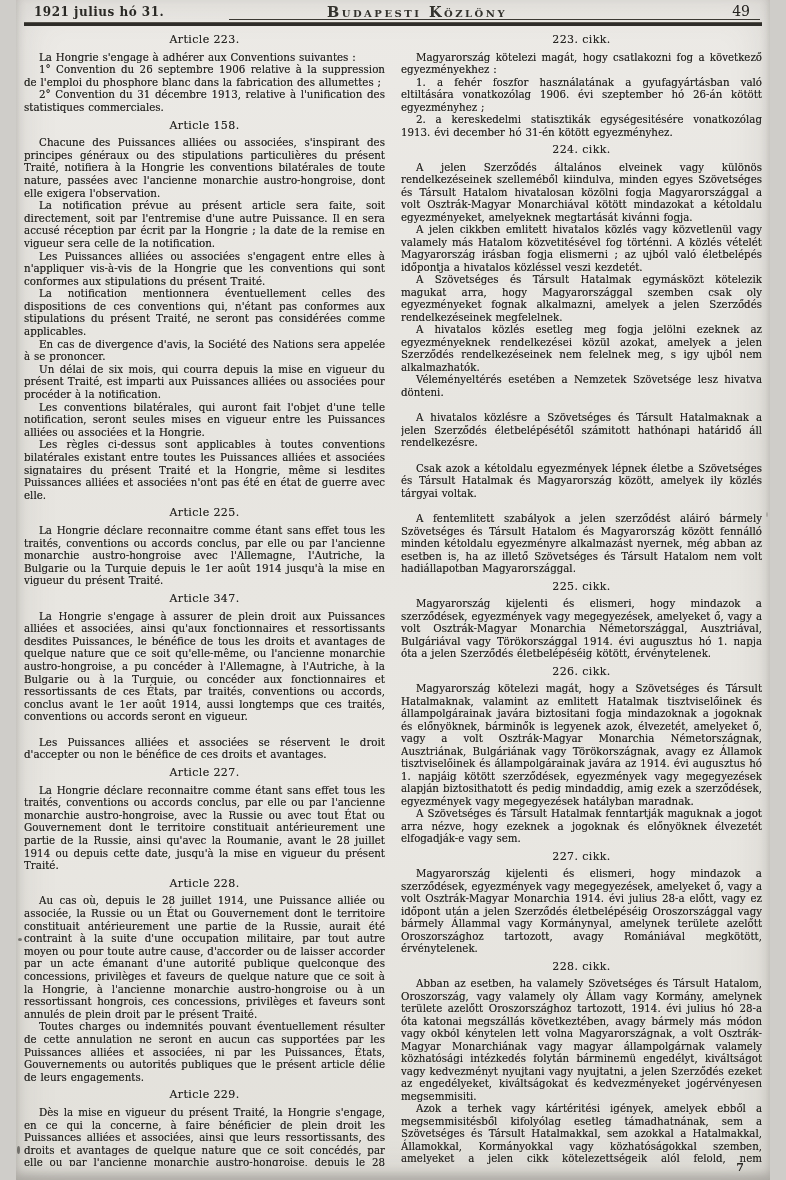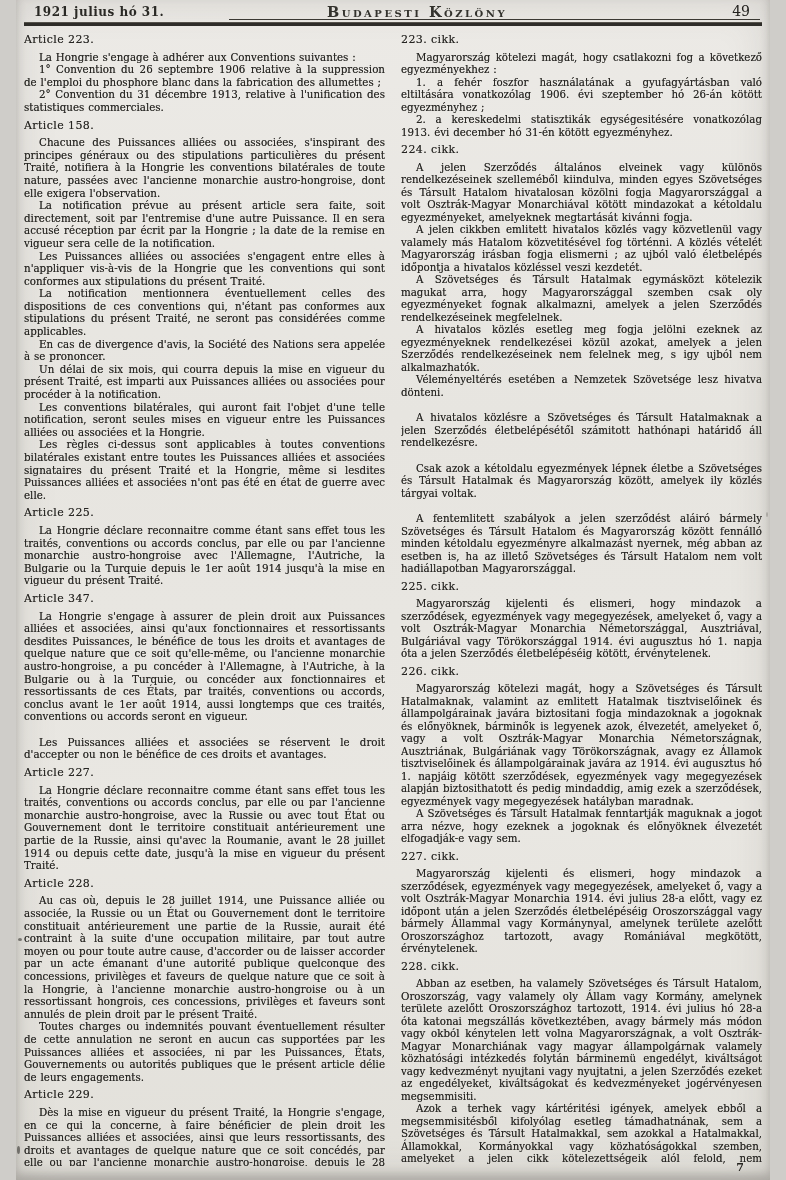--- a/index.html
+++ b/index.html
@@ -31,21 +31,21 @@
   .col{flex:1 1 0;overflow:hidden;}
   .col-left{font-size:10.3px;line-height:12.6px;}
   .col-right{font-size:10.25px;line-height:12.5px;}
   .col p{
     margin:0;text-align:justify;text-indent:15px;
     word-spacing:.06em;
     text-shadow:0 0 .4px rgba(30,28,24,.55);
   }
   .col p.gap{margin-top:13px;}
   .col h3{
-    margin:6px 0 4px 0;text-align:left;font-size:11px;font-weight:normal;
+    margin:6px 0 4px 0;text-align:center;font-size:11px;font-weight:normal;
     letter-spacing:.4px;text-shadow:0 0 .4px rgba(30,28,24,.5);
   }
   .signature-mark{position:absolute;right:26px;bottom:6px;font-size:11px;font-weight:bold;color:#24231f;}
   
   .speck{position:absolute;background:rgba(40,38,34,.55);border-radius:50%;}
   .speck.s1{left:2px;top:938px;width:4px;height:3px;}
   .speck.s2{left:1px;bottom:26px;width:3px;height:8px;}
   .speck.s3{right:2px;top:512px;width:2px;height:5px;opacity:.4;}
 </style>
 </head>

